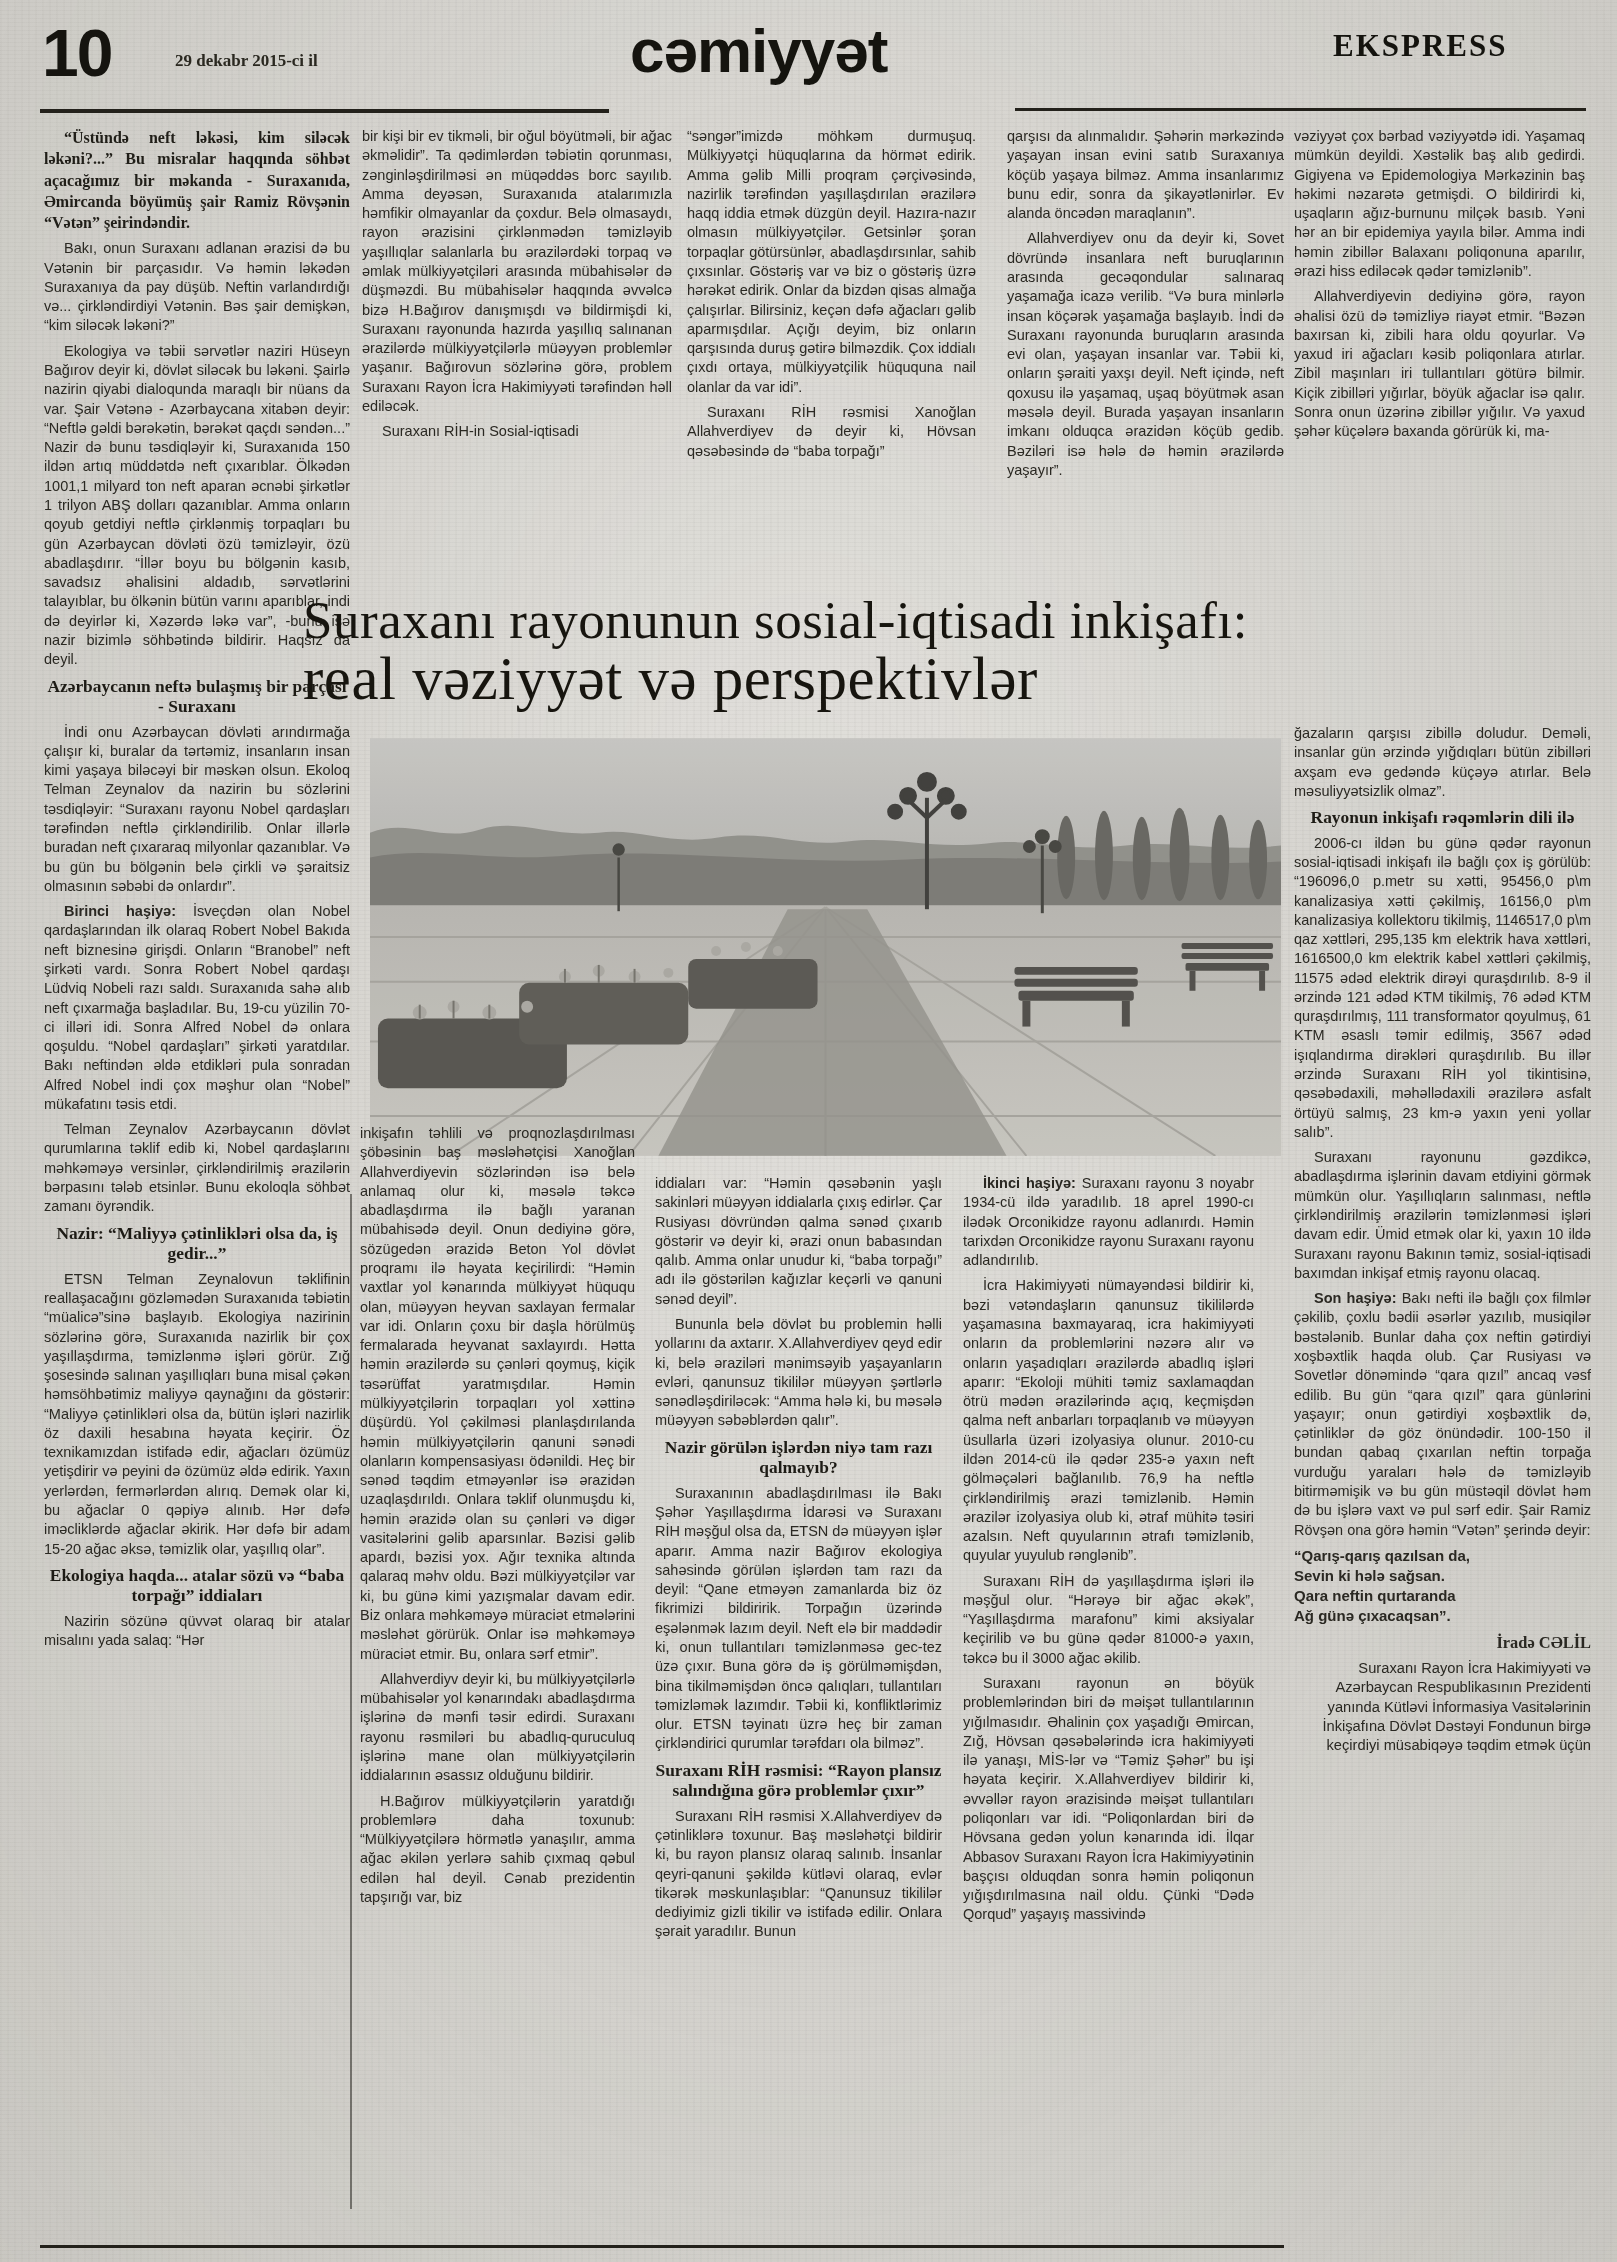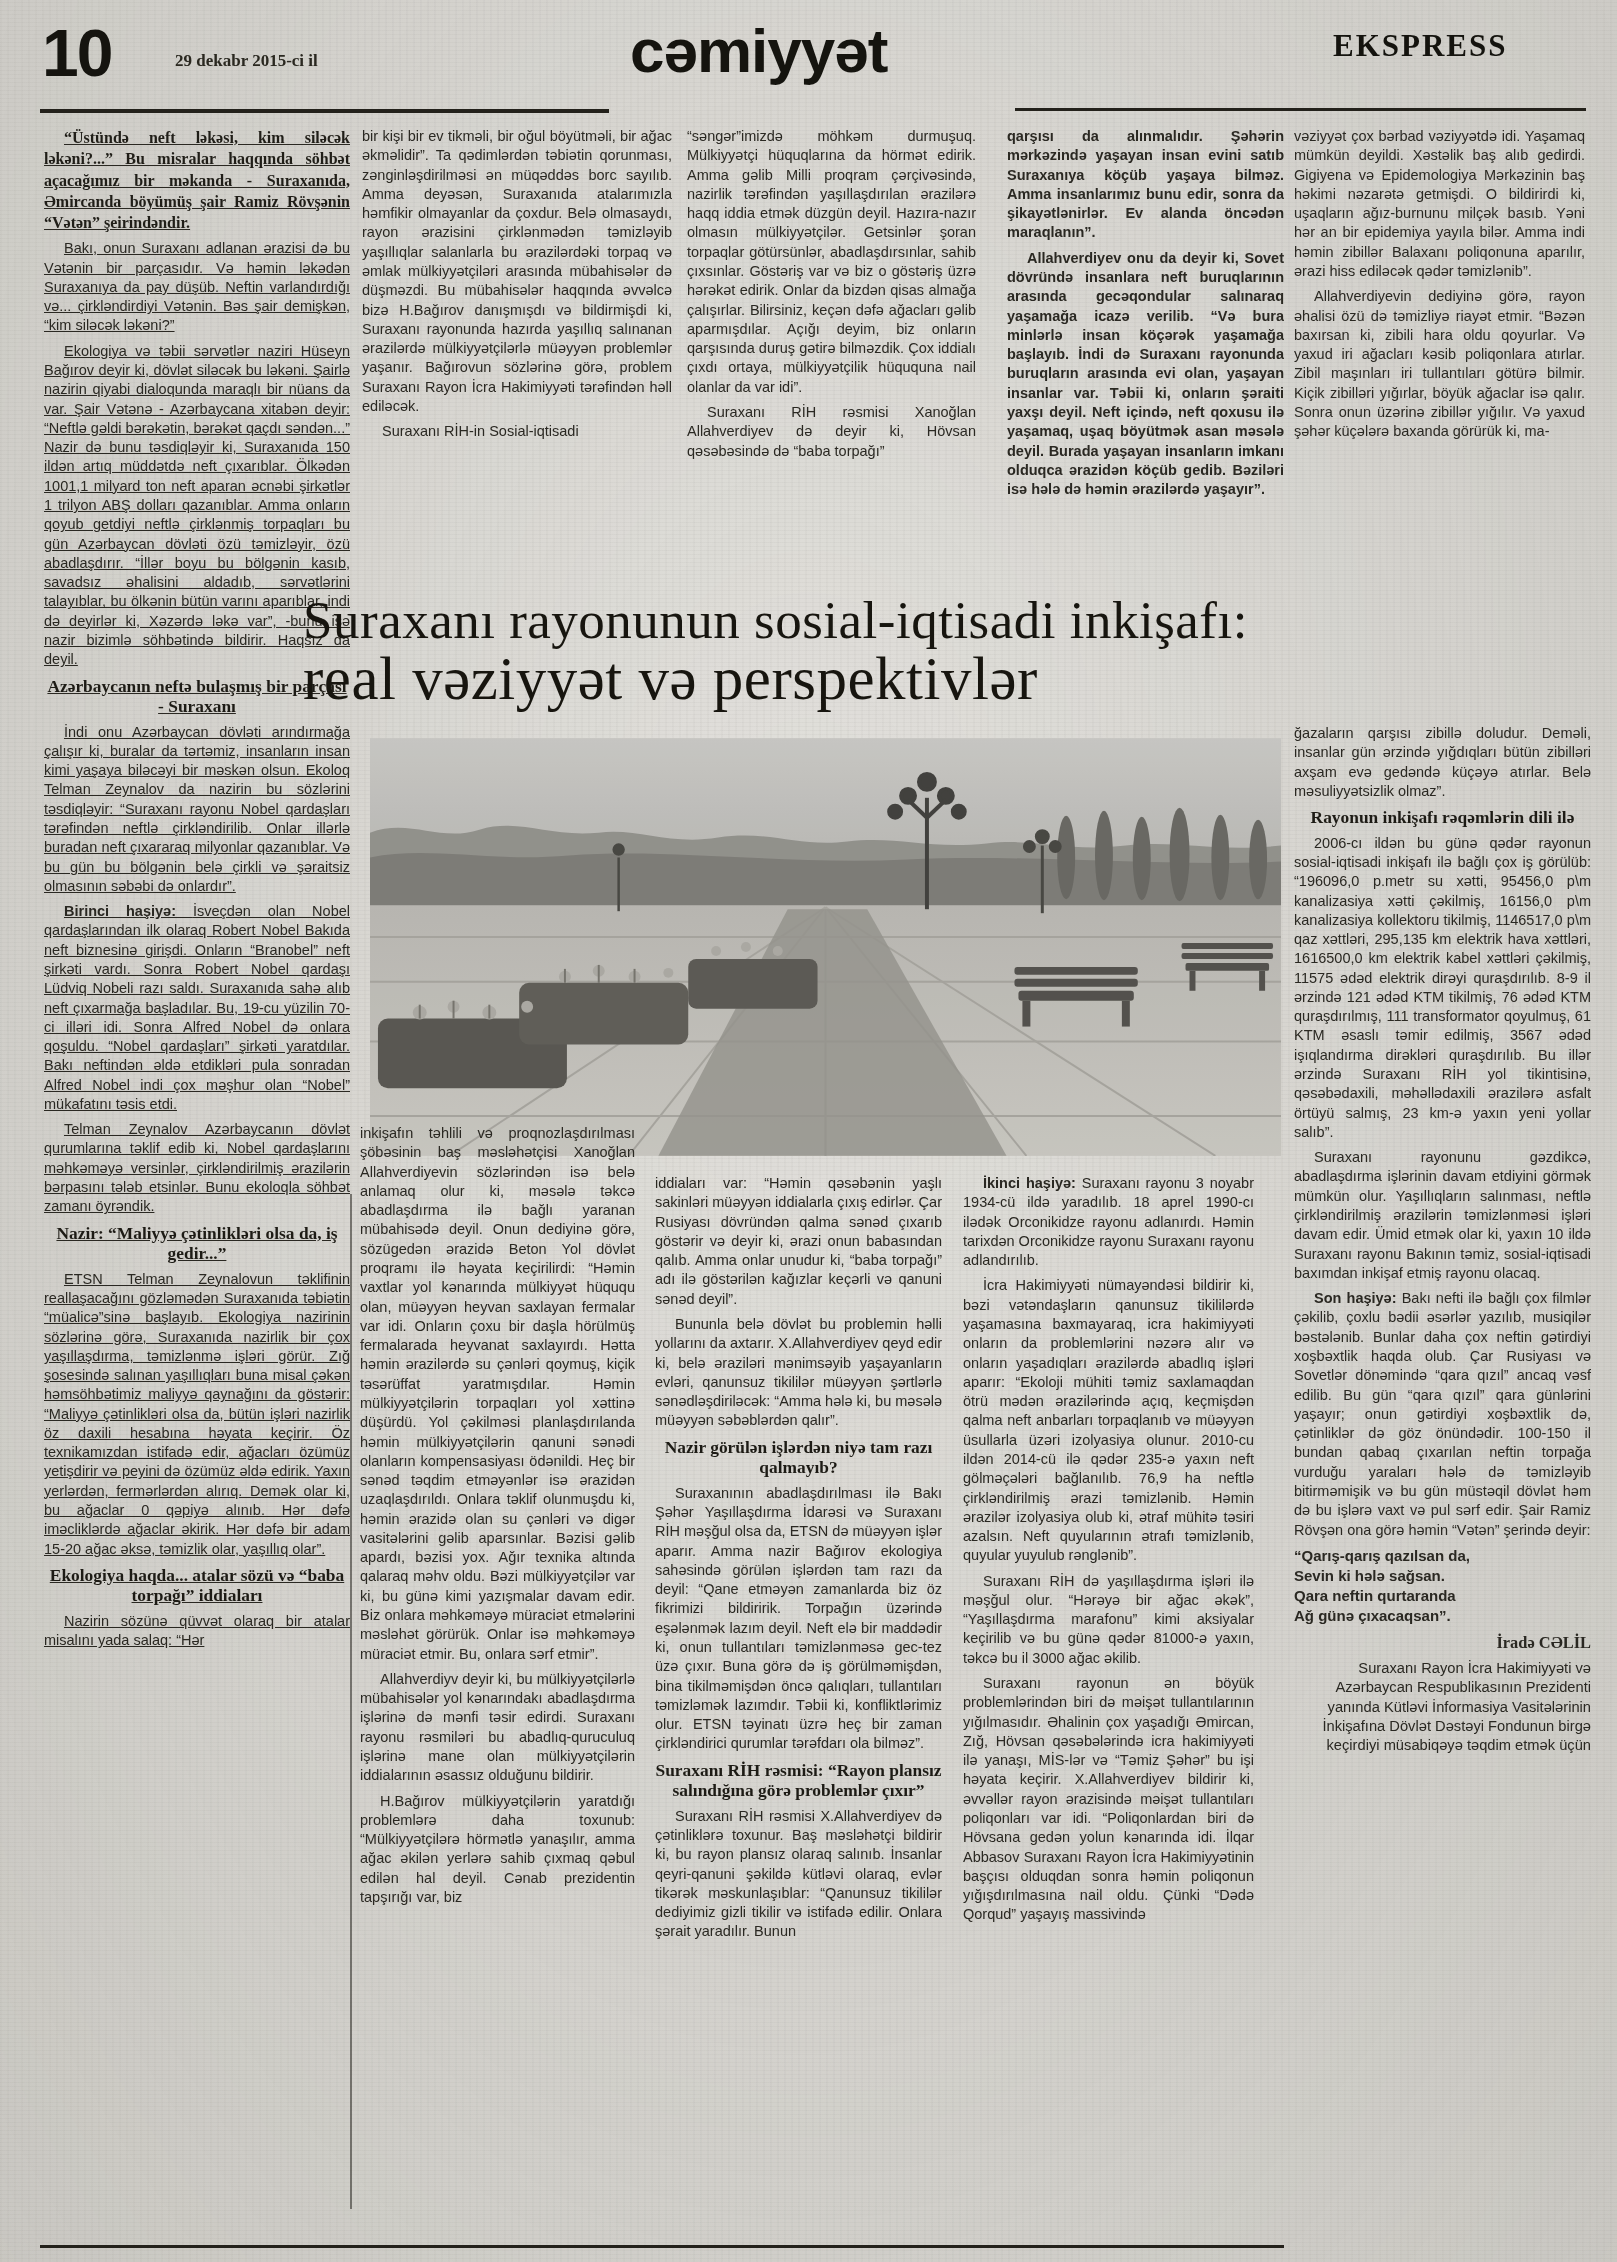--- a/index.html
+++ b/index.html
@@ -41,21 +41,21 @@
 </head>
 <body>
 
 <div class="abs pgnum" style="left:42px;top:20px;">10</div>
 <div class="abs issue-date" style="left:175px;top:52px;">29 dekabr 2015-ci il</div>
 <div class="abs section" style="left:630px;top:20px;">cəmiyyət</div>
 <div class="abs masthead" style="left:1333px;top:30px;">EKSPRESS</div>
 <div class="abs rule" style="left:40px;top:109px;width:569px;height:4px;"></div>
 <div class="abs rule" style="left:1015px;top:108px;width:571px;height:3px;"></div>
 
-<div class="col" style="left:44px;top:127px;width:306px;height:2090px;text-decoration:underline;">
+<div class="col" style="left:44px;top:127px;width:306px;height:2090px;">
   <p class="lead">“Üstündə neft ləkəsi, kim siləcək ləkəni?...” Bu misralar haqqında söhbət açacağımız bir məkanda - Suraxanıda, Əmircanda böyümüş şair Ramiz Rövşənin “Vətən” şeirindəndir.</p>
   <p class="ind">Bakı, onun Suraxanı adlanan ərazisi də bu Vətənin bir parçasıdır. Və həmin ləkədən Suraxanıya da pay düşüb. Neftin varlandırdığı və... çirkləndirdiyi Vətənin. Bəs şair demişkən, “kim siləcək ləkəni?”</p>
   <p class="ind">Ekologiya və təbii sərvətlər naziri Hüseyn Bağırov deyir ki, dövlət siləcək bu ləkəni. Şairlə nazirin qiyabi dialoqunda maraqlı bir nüans da var. Şair Vətənə - Azərbaycana xitabən deyir: “Neftlə gəldi bərəkətin, bərəkət qaçdı səndən...” Nazir də bunu təsdiqləyir ki, Suraxanıda 150 ildən artıq müddətdə neft çıxarıblar. Ölkədən 1001,1 milyard ton neft aparan əcnəbi şirkətlər 1 trilyon ABŞ dolları qazanıblar. Amma onların qoyub getdiyi neftlə çirklənmiş torpaqları bu gün Azərbaycan dövləti özü təmizləyir, özü abadlaşdırır. “İllər boyu bu bölgənin kasıb, savadsız əhalisini aldadıb, sərvətlərini talayıblar, bu ölkənin bütün varını aparıblar, indi də deyirlər ki, Xəzərdə ləkə var”, -bunu isə nazir bizimlə söhbətində bildirir. Haqsız da deyil.</p>
   <p class="subhead">Azərbaycanın neftə bulaşmış bir parçası - Suraxanı</p>
   <p class="ind">İndi onu Azərbaycan dövləti arındırmağa çalışır ki, buralar da tərtəmiz, insanların insan kimi yaşaya biləcəyi bir məskən olsun. Ekoloq Telman Zeynalov da nazirin bu sözlərini təsdiqləyir: “Suraxanı rayonu Nobel qardaşları tərəfindən neftlə çirkləndirilib. Onlar illərlə buradan neft çıxararaq milyonlar qazanıblar. Və bu gün bu bölgənin belə çirkli və şəraitsiz olmasının səbəbi də onlardır”.</p>
   <p class="ind"><span class="b">Birinci haşiyə: </span><span>İsveçdən olan Nobel qardaşlarından ilk olaraq Robert Nobel Bakıda neft biznesinə girişdi. Onların “Branobel” neft şirkəti vardı. Sonra Robert Nobel qardaşı Lüdviq Nobeli razı saldı. Suraxanıda sahə alıb neft çıxarmağa başladılar. Bu, 19-cu yüzilin 70-ci illəri idi. Sonra Alfred Nobel də onlara qoşuldu. “Nobel qardaşları” şirkəti yaratdılar. Bakı neftindən əldə etdikləri pula sonradan Alfred Nobel indi çox məşhur olan “Nobel” mükafatını təsis etdi.</span></p>
   <p class="ind">Telman Zeynalov Azərbaycanın dövlət qurumlarına təklif edib ki, Nobel qardaşlarını məhkəməyə versinlər, çirkləndirilmiş ərazilərin bərpasını tələb etsinlər. Bunu ekoloqla söhbət zamanı öyrəndik.</p>
   <p class="subhead">Nazir: “Maliyyə çətinlikləri olsa da, iş gedir...”</p>
   <p class="ind">ETSN Telman Zeynalovun təklifinin reallaşacağını gözləmədən Suraxanıda təbiətin “müalicə”sinə başlayıb. Ekologiya nazirinin sözlərinə görə, Suraxanıda nazirlik bir çox yaşıllaşdırma, təmizlənmə işləri görür. Zığ şosesində salınan yaşıllıqları buna misal çəkən həmsöhbətimiz maliyyə qaynağını da göstərir: “Maliyyə çətinlikləri olsa da, bütün işləri nazirlik öz daxili hesabına həyata keçirir. Öz texnikamızdan istifadə edir, ağacları özümüz yetişdirir və peyini də özümüz əldə edirik. Yaxın yerlərdən, fermərlərdən alırıq. Demək olar ki, bu ağaclar 0 qəpiyə alınıb. Hər dəfə iməcliklərdə ağaclar əkirik. Hər dəfə bir adam 15-20 ağac əksə, təmizlik olar, yaşıllıq olar”.</p>
   <p class="subhead">Ekologiya haqda... atalar sözü və “baba torpağı” iddiaları</p>
@@ -63,21 +63,21 @@
 </div>
 
 <div class="col" style="left:362px;top:127px;width:310px;height:466px;">
   <p class="cont">bir kişi bir ev tikməli, bir oğul böyütməli, bir ağac əkməlidir”. Ta qədimlərdən təbiətin qorunması, zənginləşdirilməsi ən müqəddəs borc sayılıb. Amma deyəsən, Suraxanıda atalarımızla həmfikir olmayanlar da çoxdur. Belə olmasaydı, rayon ərazisini çirklənmədən təmizləyib yaşıllıqlar salanlarla bu ərazilərdəki torpaq və əmlak mülkiyyətçiləri arasında mübahisələr də düşməzdi. Bu mübahisələr haqqında əvvəlcə bizə H.Bağırov danışmışdı və bildirmişdi ki, Suraxanı rayonunda hazırda yaşıllıq salınanan ərazilərdə mülkiyyətçilərlə müəyyən problemlər yaşanır. Bağırovun sözlərinə görə, problem Suraxanı Rayon İcra Hakimiyyəti tərəfindən həll ediləcək.</p>
   <p class="ind">Suraxanı RİH-in Sosial-iqtisadi</p>
 </div>
 <div class="col" style="left:687px;top:127px;width:289px;height:466px;">
   <p class="cont">“səngər”imizdə möhkəm durmuşuq. Mülkiyyətçi hüquqlarına da hörmət edirik. Amma gəlib Milli proqram çərçivəsində, nazirlik tərəfindən yaşıllaşdırılan ərazilərə haqq iddia etmək düzgün deyil. Hazıra-nazır olmasın mülkiyyətçilər. Getsinlər şoran torpaqlar götürsünlər, abadlaşdırsınlar, sahib çıxsınlar. Göstəriş var və biz o göstəriş üzrə hərəkət edirik. Onlar da bizdən qisas almağa çalışırlar. Bilirsiniz, keçən dəfə ağacları gəlib aparmışdılar. Açığı deyim, biz onların qarşısında duruş gətirə bilməzdik. Çox iddialı çıxdı ortaya, mülkiyyətçilik hüququna nail olanlar da var idi”.</p>
   <p class="ind">Suraxanı RİH rəsmisi Xanoğlan Allahverdiyev də deyir ki, Hövsan qəsəbəsində də “baba torpağı”</p>
 </div>
-<div class="col" style="left:1007px;top:127px;width:277px;height:466px;font-weight:bold;">
+<div class="col" style="left:1007px;top:127px;width:277px;height:466px;">
   <p class="cont">qarşısı da alınmalıdır. Şəhərin mərkəzində yaşayan insan evini satıb Suraxanıya köçüb yaşaya bilməz. Amma insanlarımız bunu edir, sonra da şikayətlənirlər. Ev alanda öncədən maraqlanın”.</p>
   <p class="ind">Allahverdiyev onu da deyir ki, Sovet dövründə insanlara neft buruqlarının arasında gecəqondular salınaraq yaşamağa icazə verilib. “Və bura minlərlə insan köçərək yaşamağa başlayıb. İndi də Suraxanı rayonunda buruqların arasında evi olan, yaşayan insanlar var. Təbii ki, onların şəraiti yaxşı deyil. Neft içində, neft qoxusu ilə yaşamaq, uşaq böyütmək asan məsələ deyil. Burada yaşayan insanların imkanı olduqca ərazidən köçüb gedib. Bəziləri isə hələ də həmin ərazilərdə yaşayır”.</p>
 </div>
 <div class="col" style="left:1294px;top:127px;width:291px;height:466px;">
   <p class="cont">vəziyyət çox bərbad vəziyyətdə idi. Yaşamaq mümkün deyildi. Xəstəlik baş alıb gedirdi. Gigiyena və Epidemologiya Mərkəzinin baş həkimi nəzarətə getmişdi. O bildirirdi ki, uşaqların ağız-burnunu milçək basıb. Yəni hər an bir epidemiya yayıla bilər. Amma indi həmin zibillər Balaxanı poliqonuna aparılır, ərazi hiss ediləcək qədər təmizlənib”.</p>
   <p class="ind">Allahverdiyevin dediyinə görə, rayon əhalisi özü də təmizliyə riayət etmir. “Bəzən baxırsan ki, zibili hara oldu qoyurlar. Və yaxud iri ağacları kəsib poliqonlara atırlar. Zibil maşınları iri tullantıları götürə bilmir. Kiçik zibilləri yığırlar, böyük ağaclar isə qalır. Sonra onun üzərinə zibillər yığılır. Və yaxud şəhər küçələrə baxanda görürük ki, ma-</p>
 </div>
 
 <div class="headline">
   <div class="l1">Suraxanı rayonunun sosial-iqtisadi inkişafı:</div>

